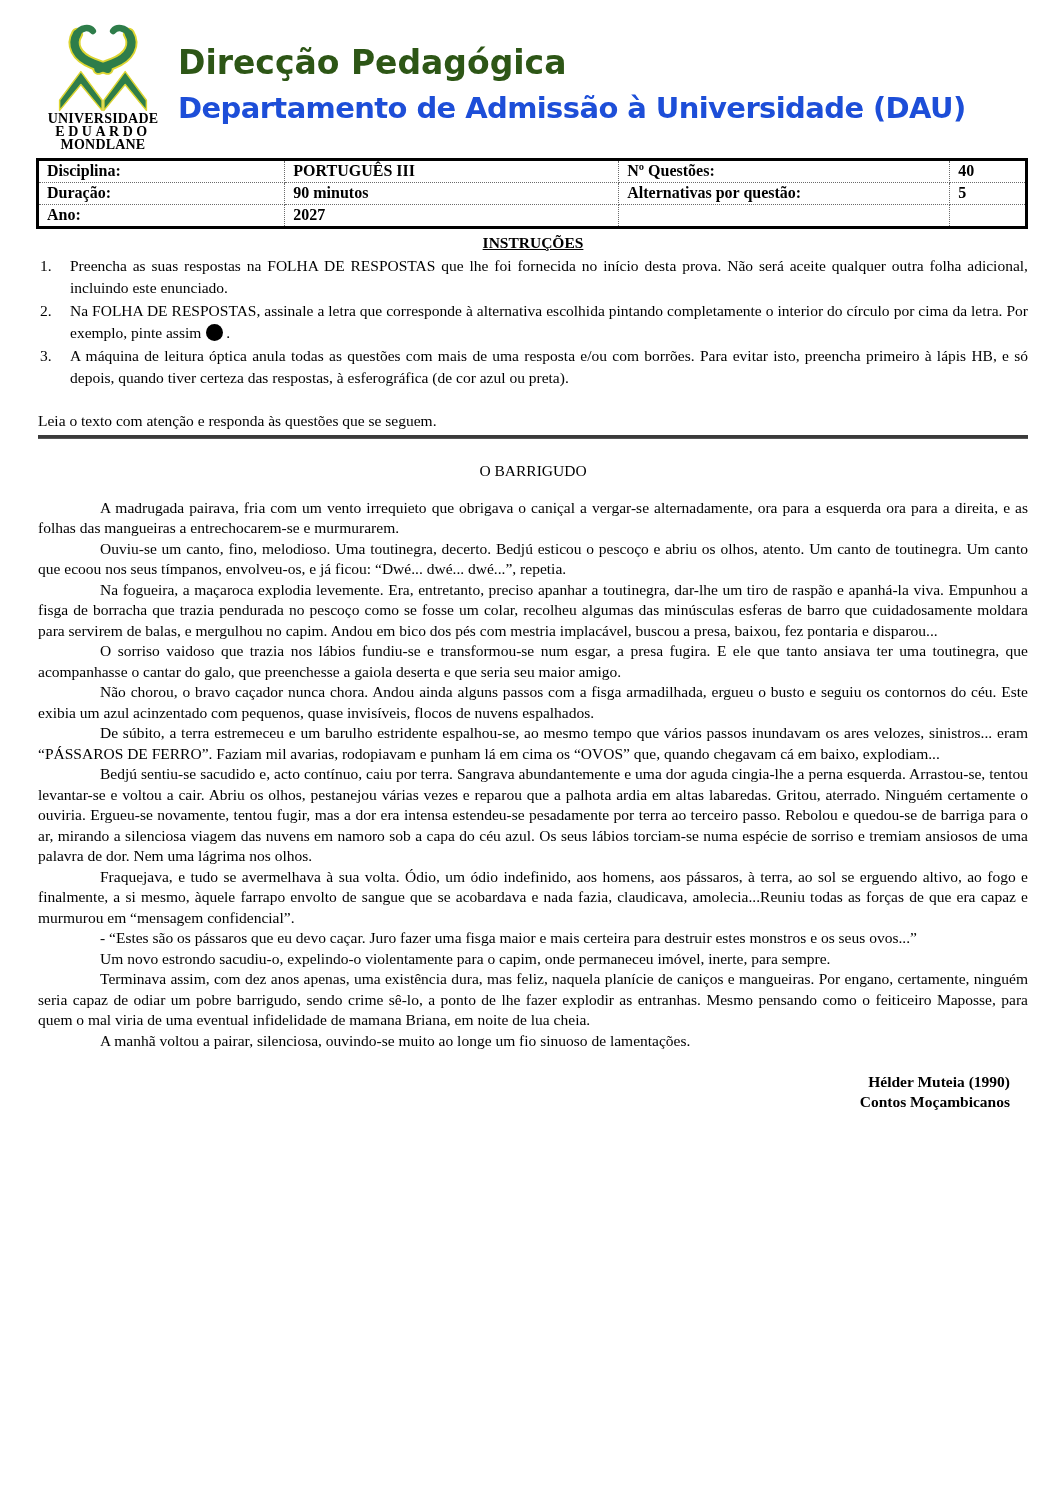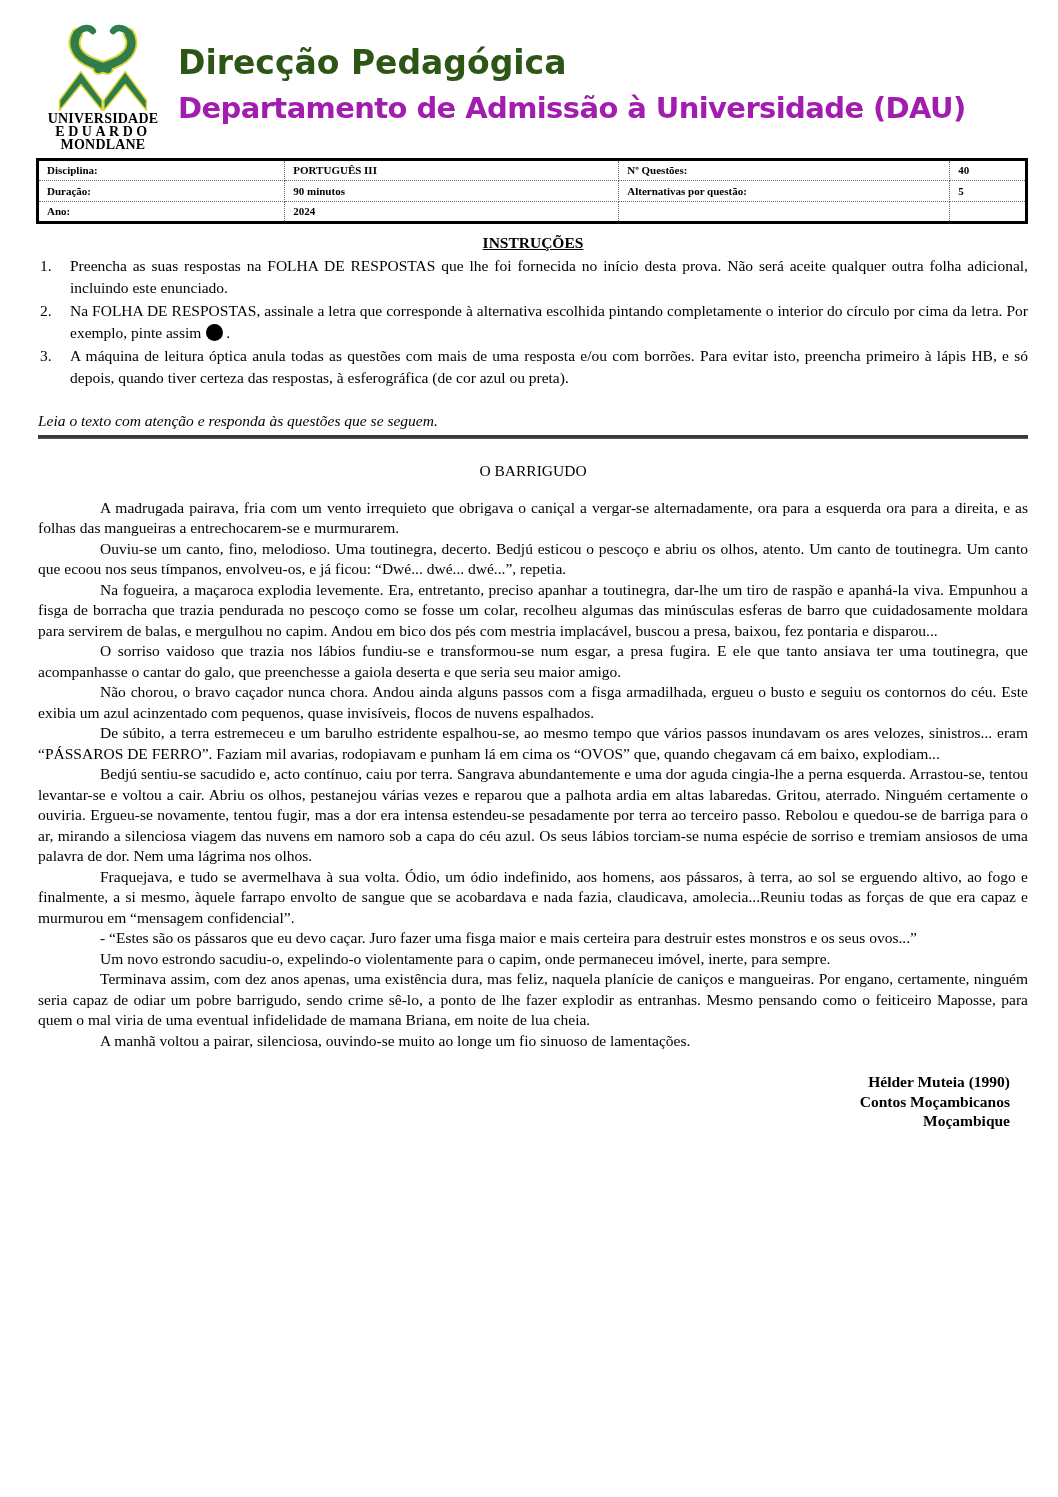--- a/index.html
+++ b/index.html
@@ -14,31 +14,31 @@
   .logo-block { width:118px; flex:0 0 auto; text-align:center; }
   .logo-glyph { display:block; margin:0 auto; }
   .logo-text { font-weight:bold; font-size:14px; line-height:13px; letter-spacing:0.2px; }
   .logo-text .l2 { letter-spacing:3.5px; }
   .header-titles { padding-left:16px; padding-top:26px; }
   .h-title1 { font-family:"DejaVu Sans", sans-serif; font-weight:bold; font-size:33px; line-height:30px; }
   .h-title2 { font-family:"DejaVu Sans", sans-serif; font-weight:bold; font-size:29px; line-height:32px; margin-top:14px; letter-spacing:-0.6px; }
   
   .info-table { position:absolute; top:158px; left:36px; width:992px;
     border-collapse:collapse; border:3px solid #000; }
-  .info-table td { border:1px dotted #6b6b6b; font-weight:bold; font-size:11px;
+  .info-table td { border:1px dotted #6b6b6b; font-weight:bold; font-size:16px;
     padding:1px 8px 2px 8px; height:21px; vertical-align:middle; }
   .c1 { width:248px; } .c2 { width:335px; } .c3 { width:332px; } .c4 { width:77px; }
   
   .content { position:absolute; top:232px; left:38px; width:990px; font-size:15.5px; }
   .instr-heading { text-align:center; font-weight:bold; text-decoration:underline; line-height:21px; }
   .instr-item { position:relative; padding-left:32px; text-align:justify; line-height:21.6px; margin-top:2px; }
   .instr-num { position:absolute; left:2px; top:0; }
   .dot-circle { display:inline-block; width:17px; height:17px; background:#000;
     border-radius:50%; vertical-align:-3px; margin:0 3px 0 5px; }
-  .lead-line { margin-top:21px; line-height:21px;font-style:italic; }
+  .lead-line { margin-top:21px; line-height:21px; }
   .rule { margin-top:4px; height:2px; border-top:3px solid #3a3a3a; border-bottom:1px solid #555; }
   .story-title { text-align:center; font-weight:normal; margin-top:21px; line-height:21px; }
   .story { margin-top:17px; }
   .story p { text-indent:62px; text-align:justify; line-height:20.5px; }
   .attribution { margin-top:21px; text-align:right; padding-right:18px;
     font-weight:bold; line-height:19.5px; }
 </style>
 </head>
 <body>
 
@@ -63,41 +63,41 @@
         </g>
       </svg>
       <div class="logo-text">
         <div class="l1">UNIVERSIDADE</div>
         <div class="l2">EDUARDO</div>
         <div class="l3">MONDLANE</div>
       </div>
     </div>
     <div class="header-titles">
       <div class="h-title1" style="color:#2d5616">Direcção Pedagógica</div>
-      <div class="h-title2" style="color:#a21caf">Departamento de Admissão à Universidade (DAU)</div>
+      <div class="h-title2" style="color:#1d4ed8">Departamento de Admissão à Universidade (DAU)</div>
     </div>
   </div>
 
   <table class="info-table">
     <tbody>
       <tr>
         <td class="c1">Disciplina:</td>
         <td class="c2">PORTUGUÊS III</td>
         <td class="c3">Nº Questões:</td>
         <td class="c4">40</td>
       </tr>
       <tr>
         <td class="c1">Duração:</td>
         <td class="c2">90 minutos</td>
         <td class="c3">Alternativas por questão:</td>
         <td class="c4">5</td>
       </tr>
       <tr>
         <td class="c1">Ano:</td>
-        <td class="c2">2024</td>
+        <td class="c2">2027</td>
         <td class="c3"></td>
         <td class="c4"></td>
       </tr>
     </tbody>
   </table>
 
   <div class="content">
 
     <div class="instr-heading">INSTRUÇÕES</div>
 
@@ -133,17 +133,16 @@
       <p>Fraquejava, e tudo se avermelhava à sua volta. Ódio, um ódio indefinido, aos homens, aos pássaros, à terra, ao sol se erguendo altivo, ao fogo e finalmente, a si mesmo, àquele farrapo envolto de sangue que se acobardava e nada fazia, claudicava, amolecia...Reuniu todas as forças de que era capaz e murmurou em “mensagem confidencial”.</p>
       <p>- “Estes são os pássaros que eu devo caçar. Juro fazer uma fisga maior e mais certeira para destruir estes monstros e os seus ovos...”</p>
       <p>Um novo estrondo sacudiu-o, expelindo-o violentamente para o capim, onde permaneceu imóvel, inerte, para sempre.</p>
       <p>Terminava assim, com dez anos apenas, uma existência dura, mas feliz, naquela planície de caniços e mangueiras. Por engano, certamente, ninguém seria capaz de odiar um pobre barrigudo, sendo crime sê-lo, a ponto de lhe fazer explodir as entranhas. Mesmo pensando como o feiticeiro Maposse, para quem o mal viria de uma eventual infidelidade de mamana Briana, em noite de lua cheia.</p>
       <p>A manhã voltou a pairar, silenciosa, ouvindo-se muito ao longe um fio sinuoso de lamentações.</p>
     </div>
 
     <div class="attribution">
       <div>Hélder Muteia (1990)</div>
       <div>Contos Moçambicanos</div>
-      <div>Moçambique</div>
     </div>
 
   </div>
 </div>
 
 </body></html>

